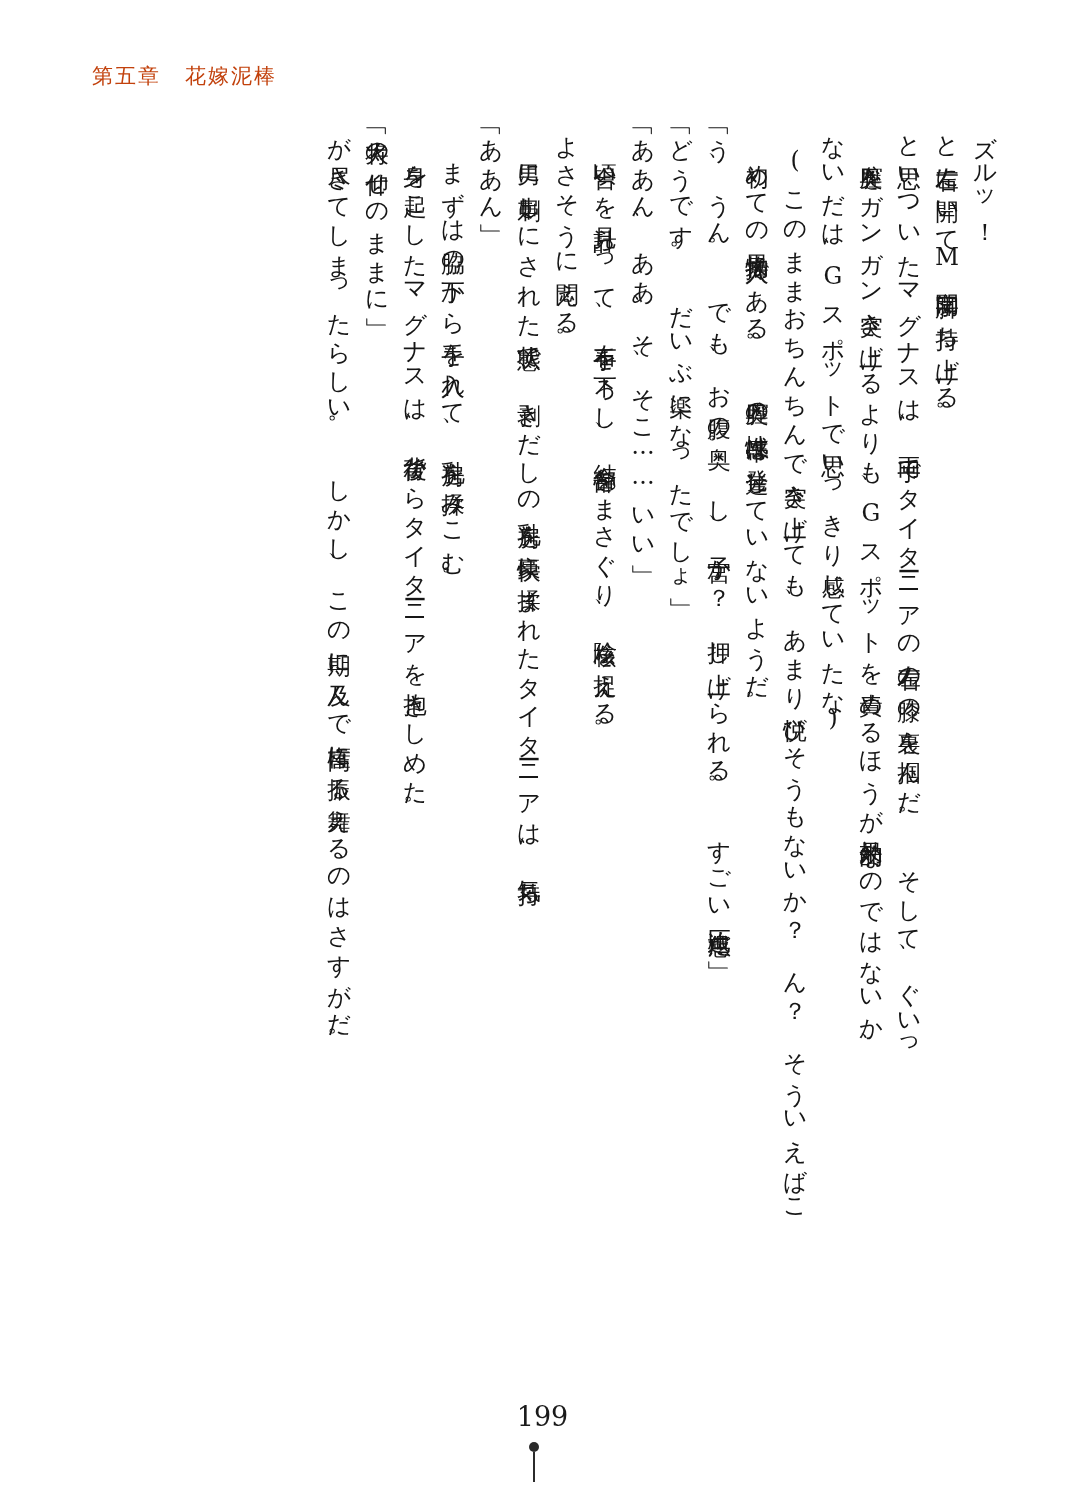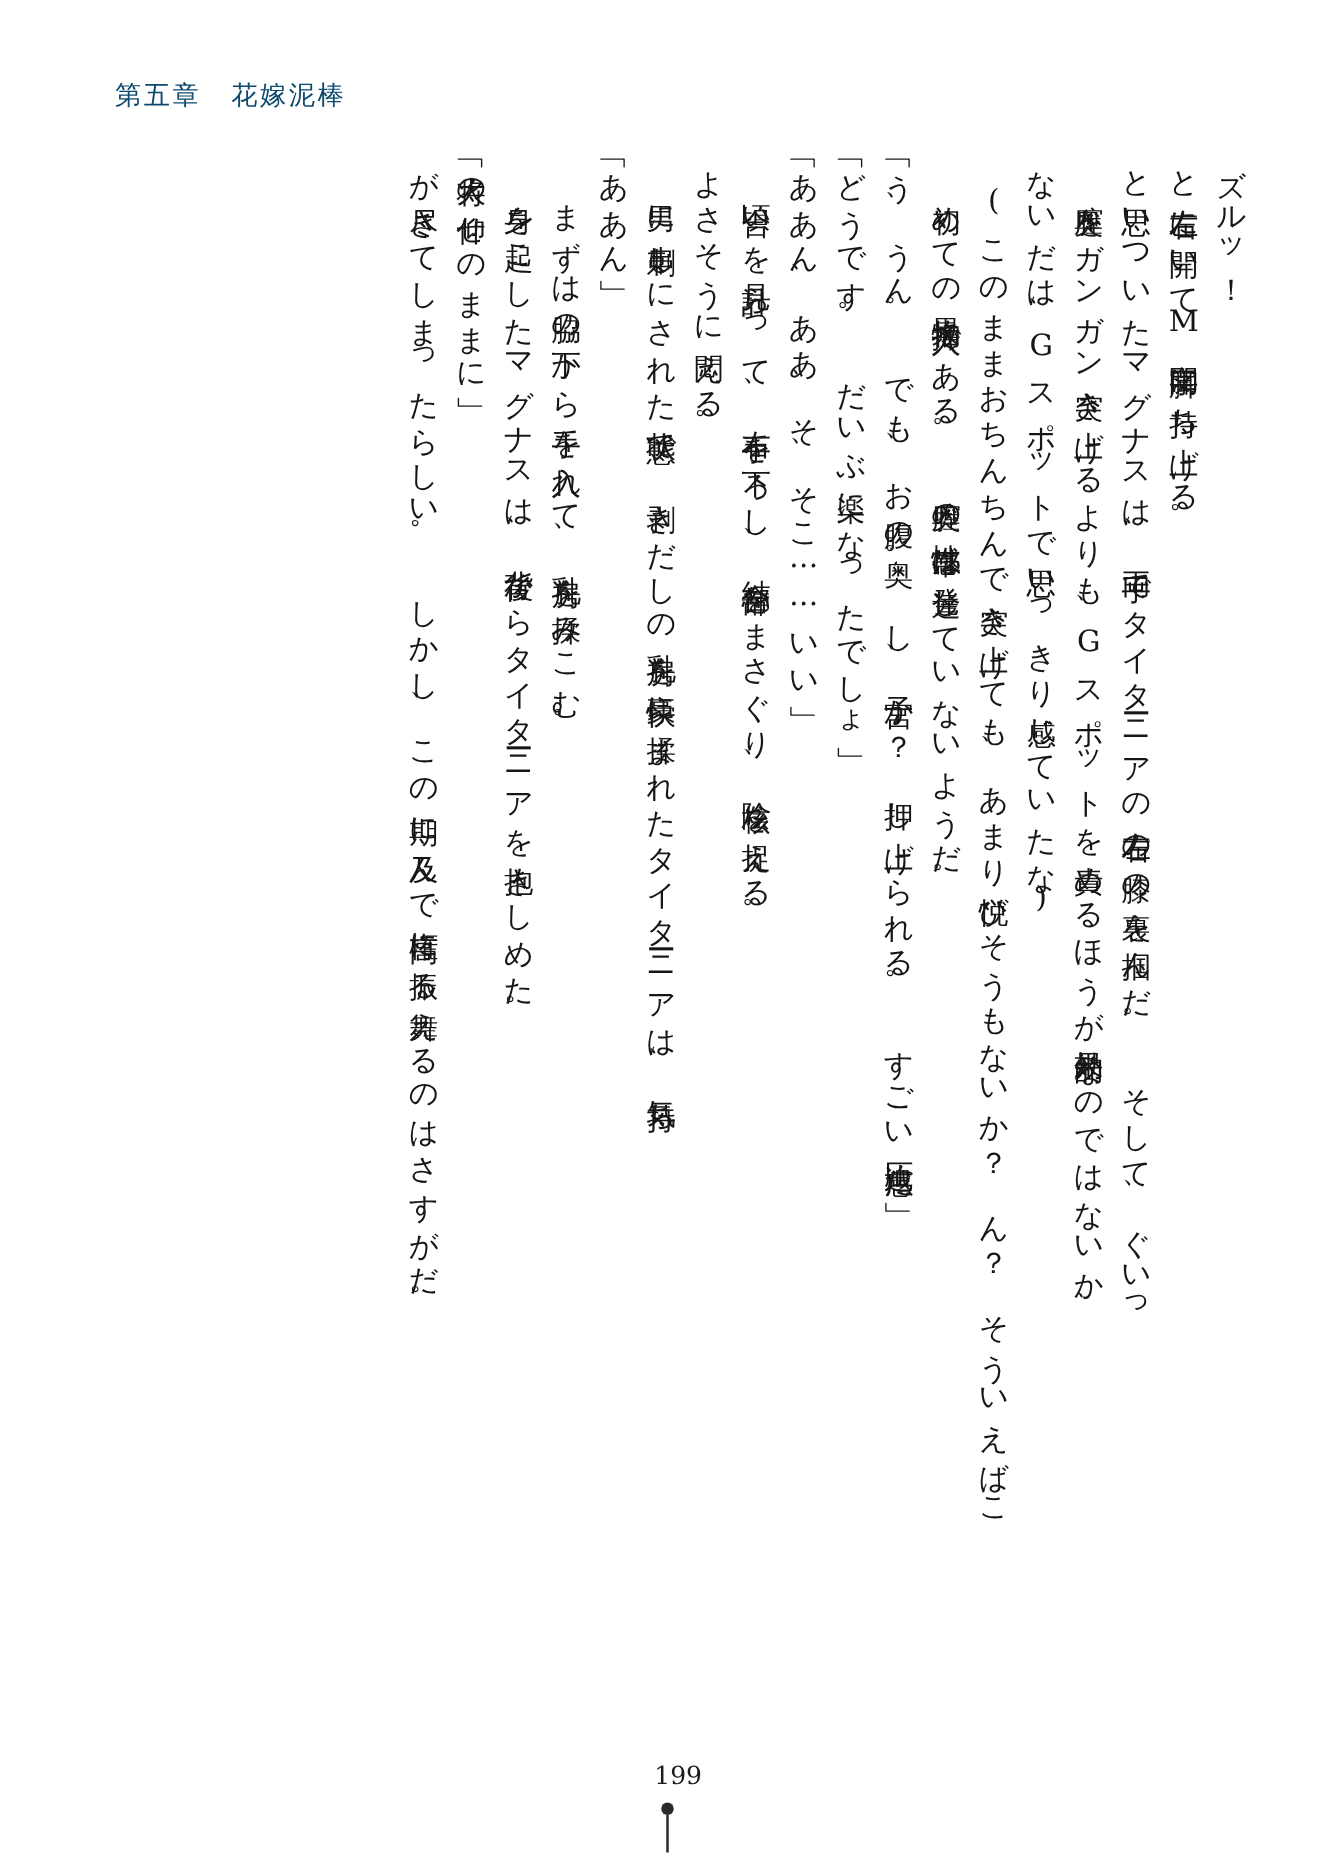--- a/index.html
+++ b/index.html
@@ -18,21 +18,21 @@
     background: #ffffff;
     overflow: hidden;
   }
   
   .running-head {
     position: absolute;
     top: 62px;
     left: 92px;
     font-size: 21px;
     letter-spacing: 2px;
-    color: #0c4a6e;
+    color: #c2410c;
     white-space: nowrap;
   }
   .running-head .chapter-num {
     margin-right: 24px;
   }
   
   .body-text {
     position: absolute;
     top: 120px;
     right: 72px;
@@ -58,21 +58,21 @@
   }
   
   .col.indent-1 { padding-top: 26px; }
 
   .page-number {
     position: absolute;
     left: 17px;
     right: 0;
     bottom: 68px;
     text-align: center;
-    font-size: 20px;
+    font-size: 27px;
     color: #1a1a1a;
   }
   .footer-mark {
     position: absolute;
     left: 50%;
     bottom: 18px;
     transform: translateX(-50%);
     width: 10px;
     height: 40px;
   }

